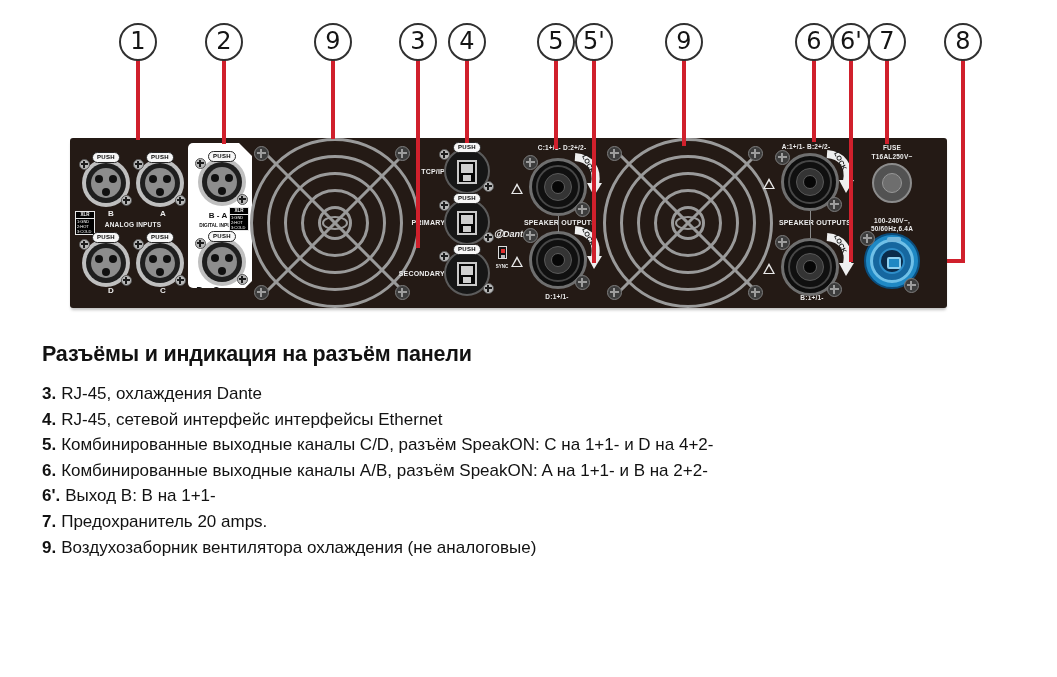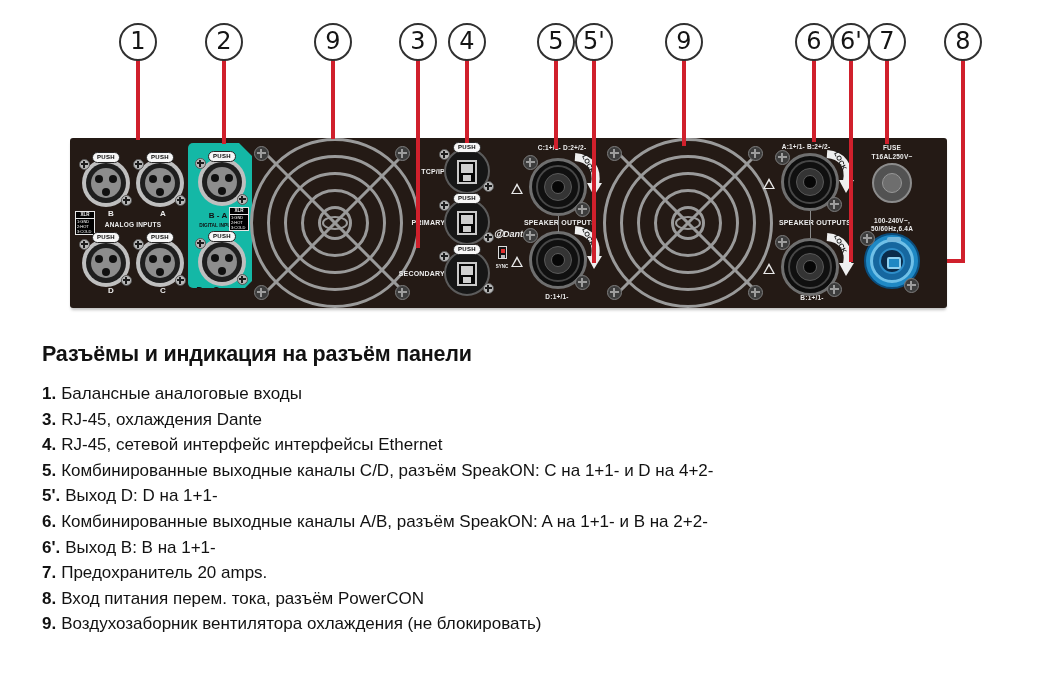--- a/index.html
+++ b/index.html
@@ -47,21 +47,21 @@
           line-height:9px; text-align:center; z-index:3; letter-spacing:.3px; }
 
   
   .pinout { position:absolute; width:20px; background:#000; border:1px solid #e6e6e6; z-index:2; }
   .pinout-title { font-size:4.5px; line-height:5.5px; color:#fff; font-weight:bold;
                   text-align:center; border-bottom:1px solid #e6e6e6; }
   .pinout-line { font-size:4px; line-height:5px; color:#fff; padding-left:1px; white-space:nowrap; }
 
   
   #digital-insert { position:absolute; left:118px; top:5px; width:64px; height:145px;
-                    background:#14b8a6; border-radius:5px;
+                    background:#ffffff; border-radius:5px;
                     clip-path:polygon(0 0, calc(100% - 13px) 0, 100% 13px,
                               100% calc(100% - 7px), calc(100% - 7px) 100%, 0 100%); }
   .ins-label { position:absolute; color:#111; font-weight:bold; text-align:center;
                transform:translate(-50%,-50%); white-space:nowrap; }
 
   
   .fan { position:absolute; width:172px; height:172px; }
   .ring { position:absolute; left:50%; top:50%; transform:translate(-50%,-50%);
           border:3px solid #9a9a9a; border-radius:50%; }
   .spoke { position:absolute; left:50%; top:50%; width:200px; height:3px; background:#9a9a9a; }
@@ -374,25 +374,22 @@
         <text transform="translate(10,5) rotate(64)" font-size="7" font-weight="bold" fill="#181818" font-family="Liberation Sans, sans-serif">LOCK</text>
       </svg>
       <div class="connline" style="left: 740px; top: 73px; height: 27px;"></div>
       <div class="screw screw-dark" style="left: 789.5px; top: 92.5px;"></div>
       <div class="screw screw-dark" style="left: 833.5px; top: 139.5px;"></div>
     </div>
 
   <div id="legend">
     <div id="legend-title">Разъёмы и индикация на разъём панели</div>
     <div id="legend-items">
-        <div class="leg-row"><b>1.</b><span>Балансные аналоговые входы</span></div>
         <div class="leg-row"><b>3.</b><span>RJ-45, охлаждения Dante</span></div>
         <div class="leg-row"><b>4.</b><span>RJ-45, сетевой интерфейс интерфейсы Ethernet</span></div>
         <div class="leg-row"><b>5.</b><span>Комбинированные выходные каналы C/D, разъём SpeakON: C на 1+1- и D на 4+2-</span></div>
-        <div class="leg-row"><b>5'.</b><span>Выход D: D на 1+1-</span></div>
         <div class="leg-row"><b>6.</b><span>Комбинированные выходные каналы A/B, разъём SpeakON: A на 1+1- и B на 2+2-</span></div>
         <div class="leg-row"><b>6'.</b><span>Выход B: B на 1+1-</span></div>
         <div class="leg-row"><b>7.</b><span>Предохранитель 20 amps.</span></div>
-        <div class="leg-row"><b>8.</b><span>Вход питания перем. тока, разъём PowerCON</span></div>
-        <div class="leg-row"><b>9.</b><span>Воздухозаборник вентилятора охлаждения (не блокировать)</span></div>
+        <div class="leg-row"><b>9.</b><span>Воздухозаборник вентилятора охлаждения (не аналоговые)</span></div>
       </div>
   </div>
 </div>
 
 </body></html>

